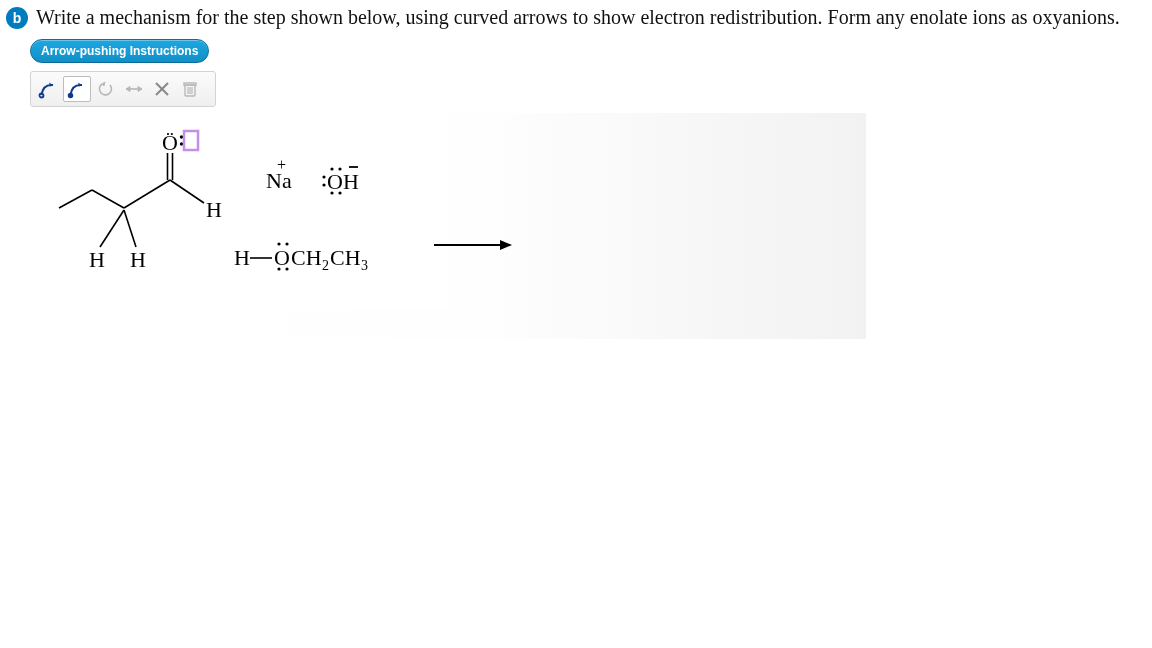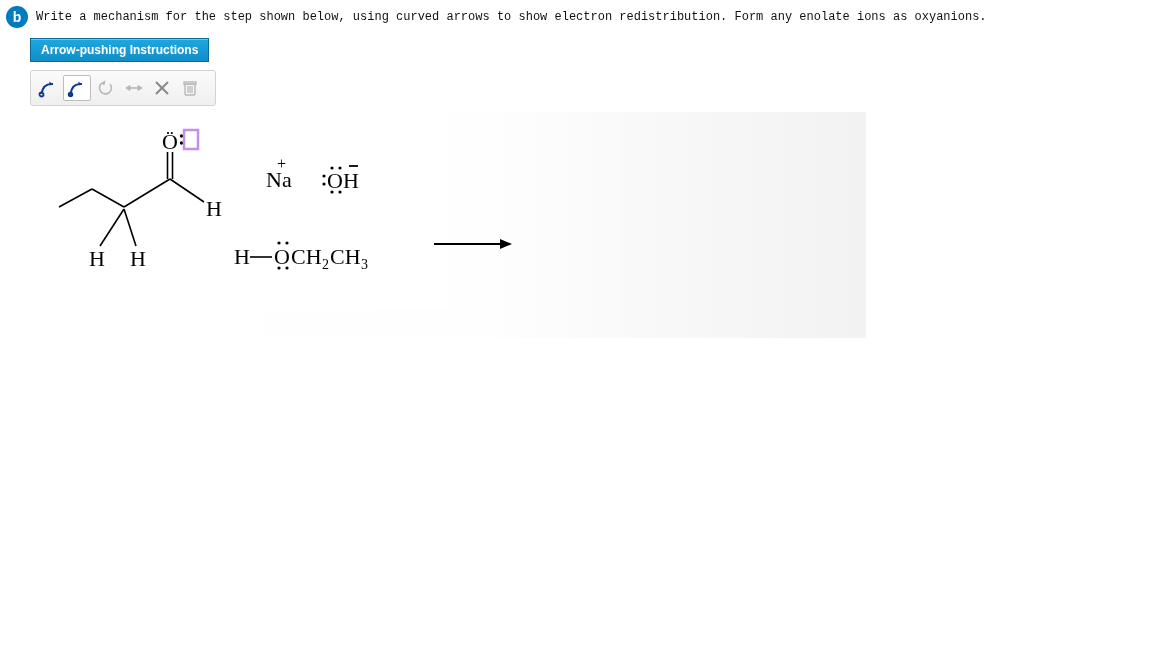--- a/index.html
+++ b/index.html
@@ -26,36 +26,36 @@
   .part-badge {
     width: 22px; height: 22px; border-radius: 50%;
     background: #007bbd;
     color: #fff;
     font-weight: 700;
     font-size: 14px;
     display: flex; align-items: center; justify-content: center;
     flex: 0 0 auto;
   }
   .question-text {
-    font-family: Liberation Mono, monospace;
-    font-size: 12px;
+    font-family: Liberation Serif, serif;
+    font-size: 20px;
     color: #111;
   }
   .instructions-row {
     padding: 10px 0 8px 30px;
   }
   .instructions-btn {
     display: inline-block;
     background: linear-gradient(#1ea7e1, #118fc6);
     border: 1px solid #0b6c9a;
     color: #fff;
     font-size: 12px;
     font-weight: 700;
     padding: 4px 10px;
-    border-radius: 0;
+    border-radius: 12px;
     cursor: pointer;
     box-shadow: inset 0 1px 0 rgba(255,255,255,0.35);
   }
   .workspace-wrap {
     padding: 0 0 0 30px;
   }
   .toolbar {
     display: flex;
     align-items: center;
     gap: 2px;

